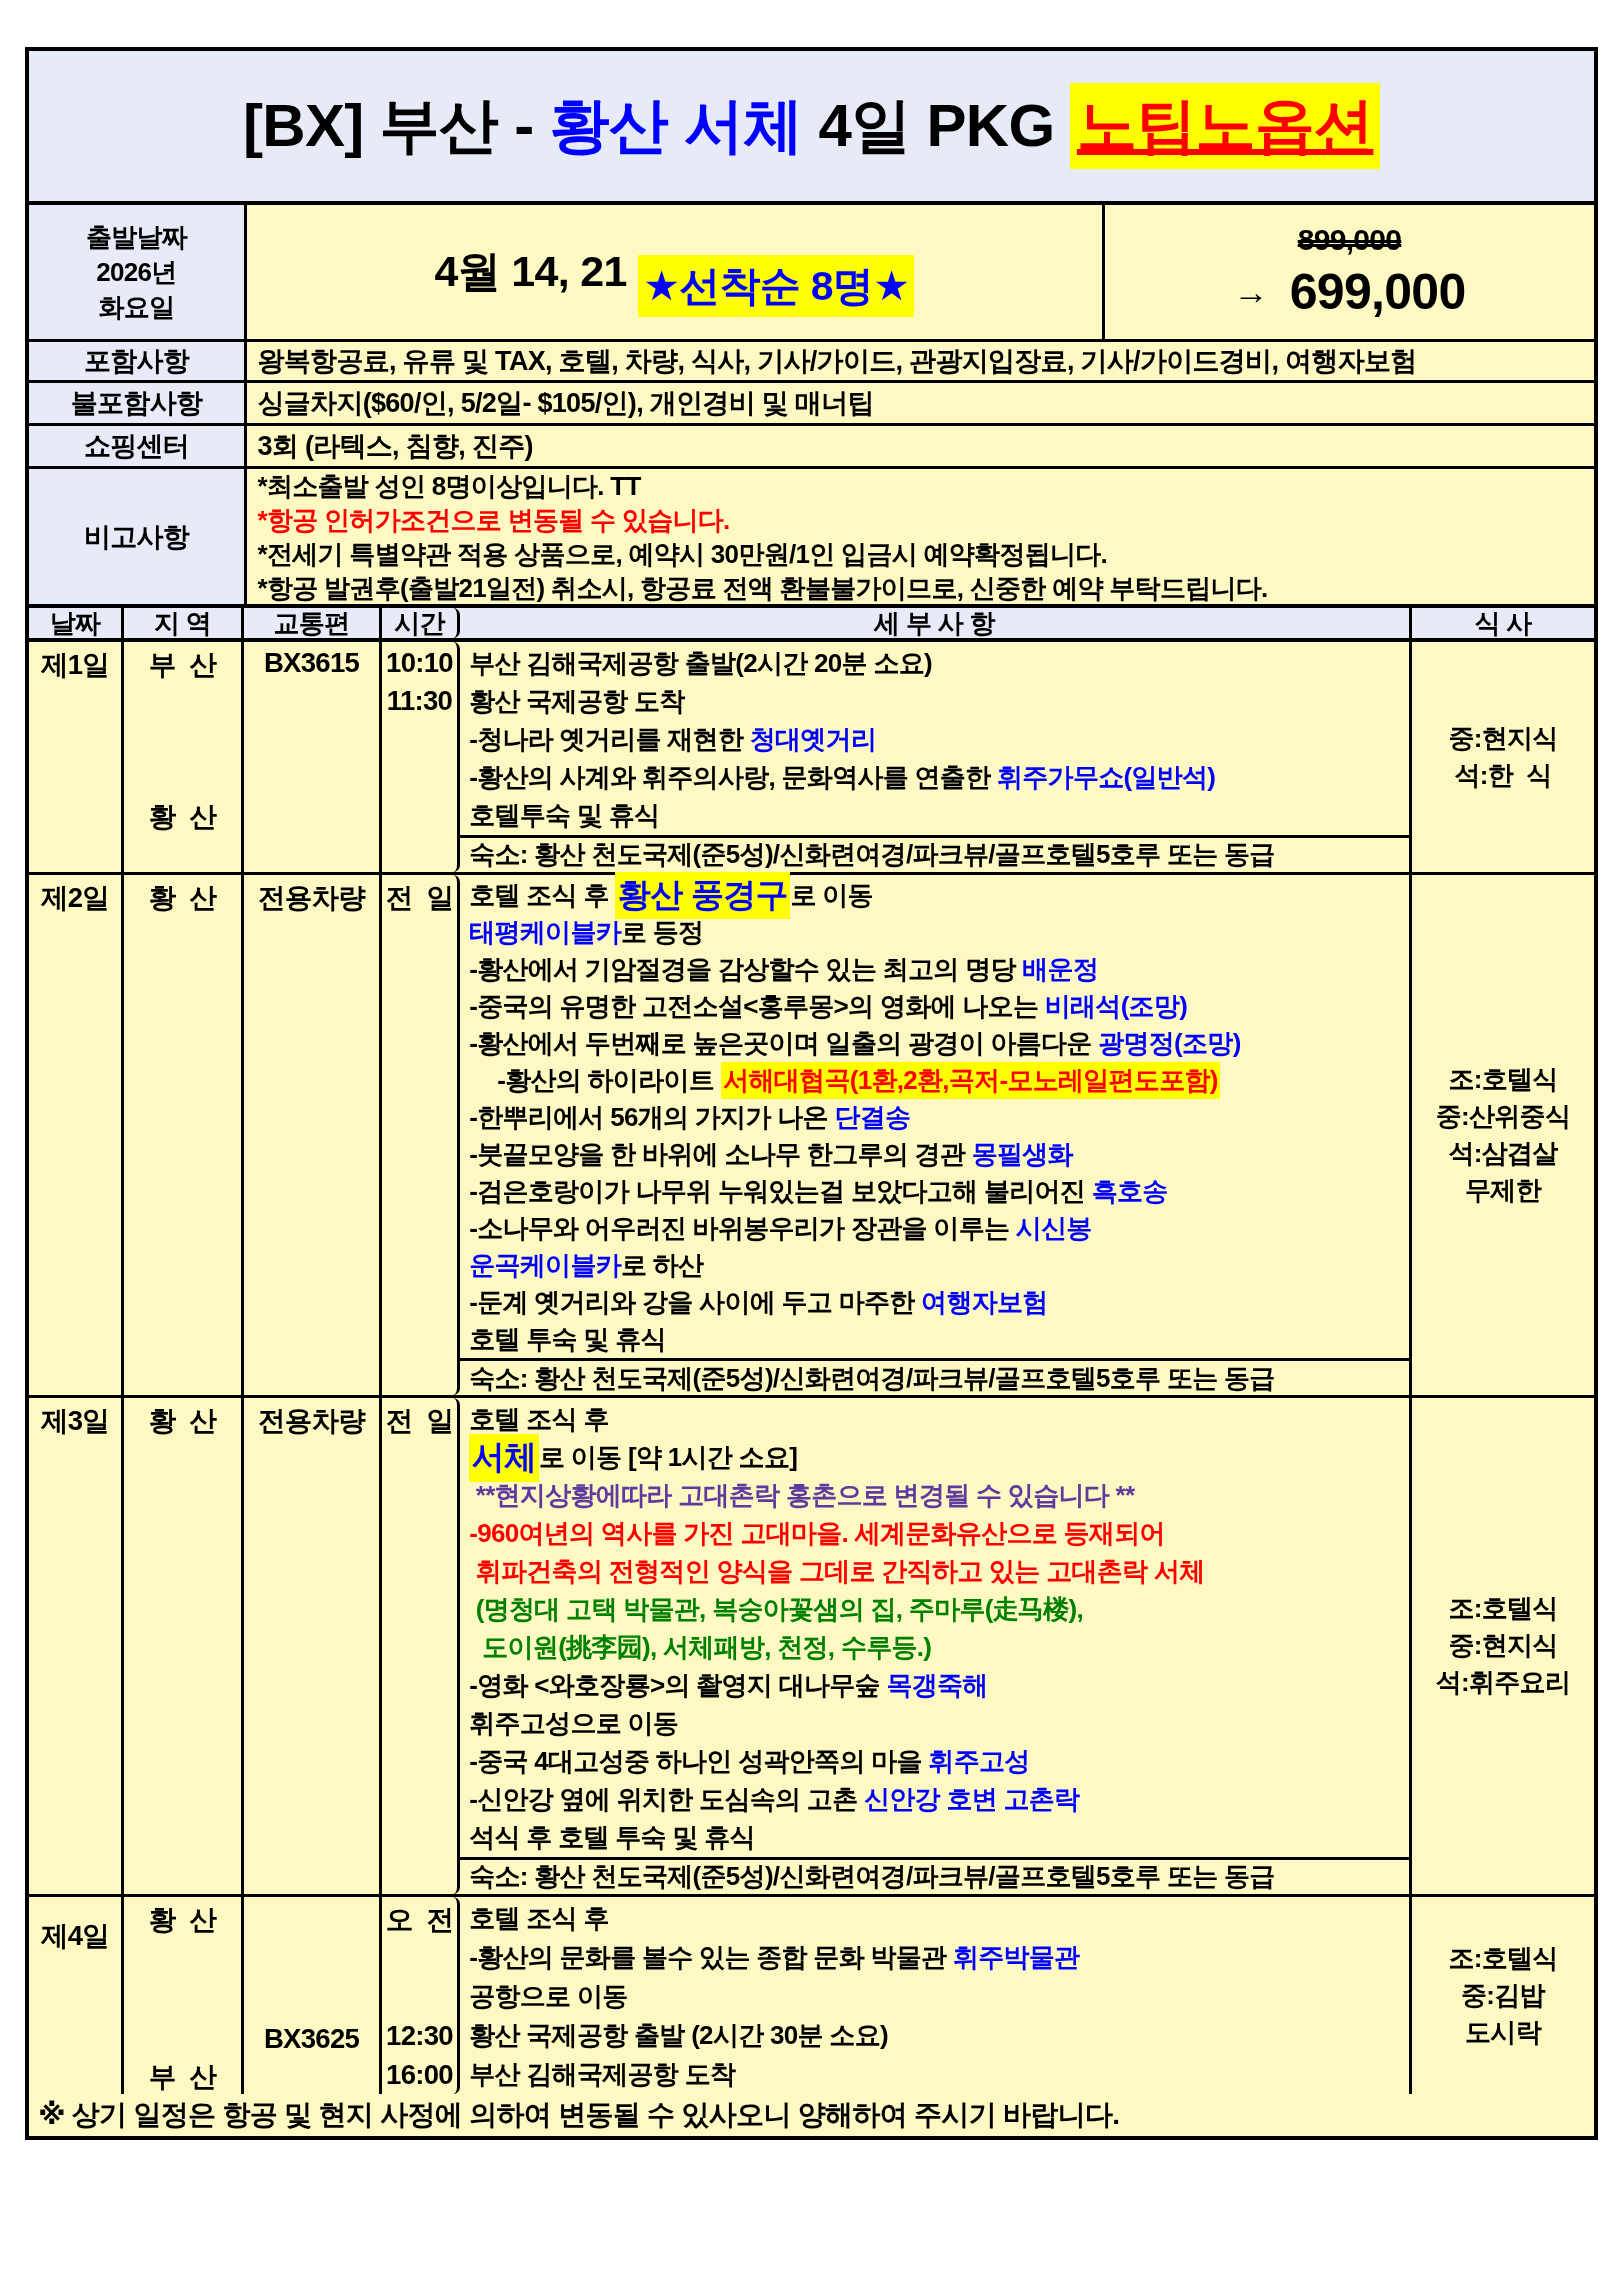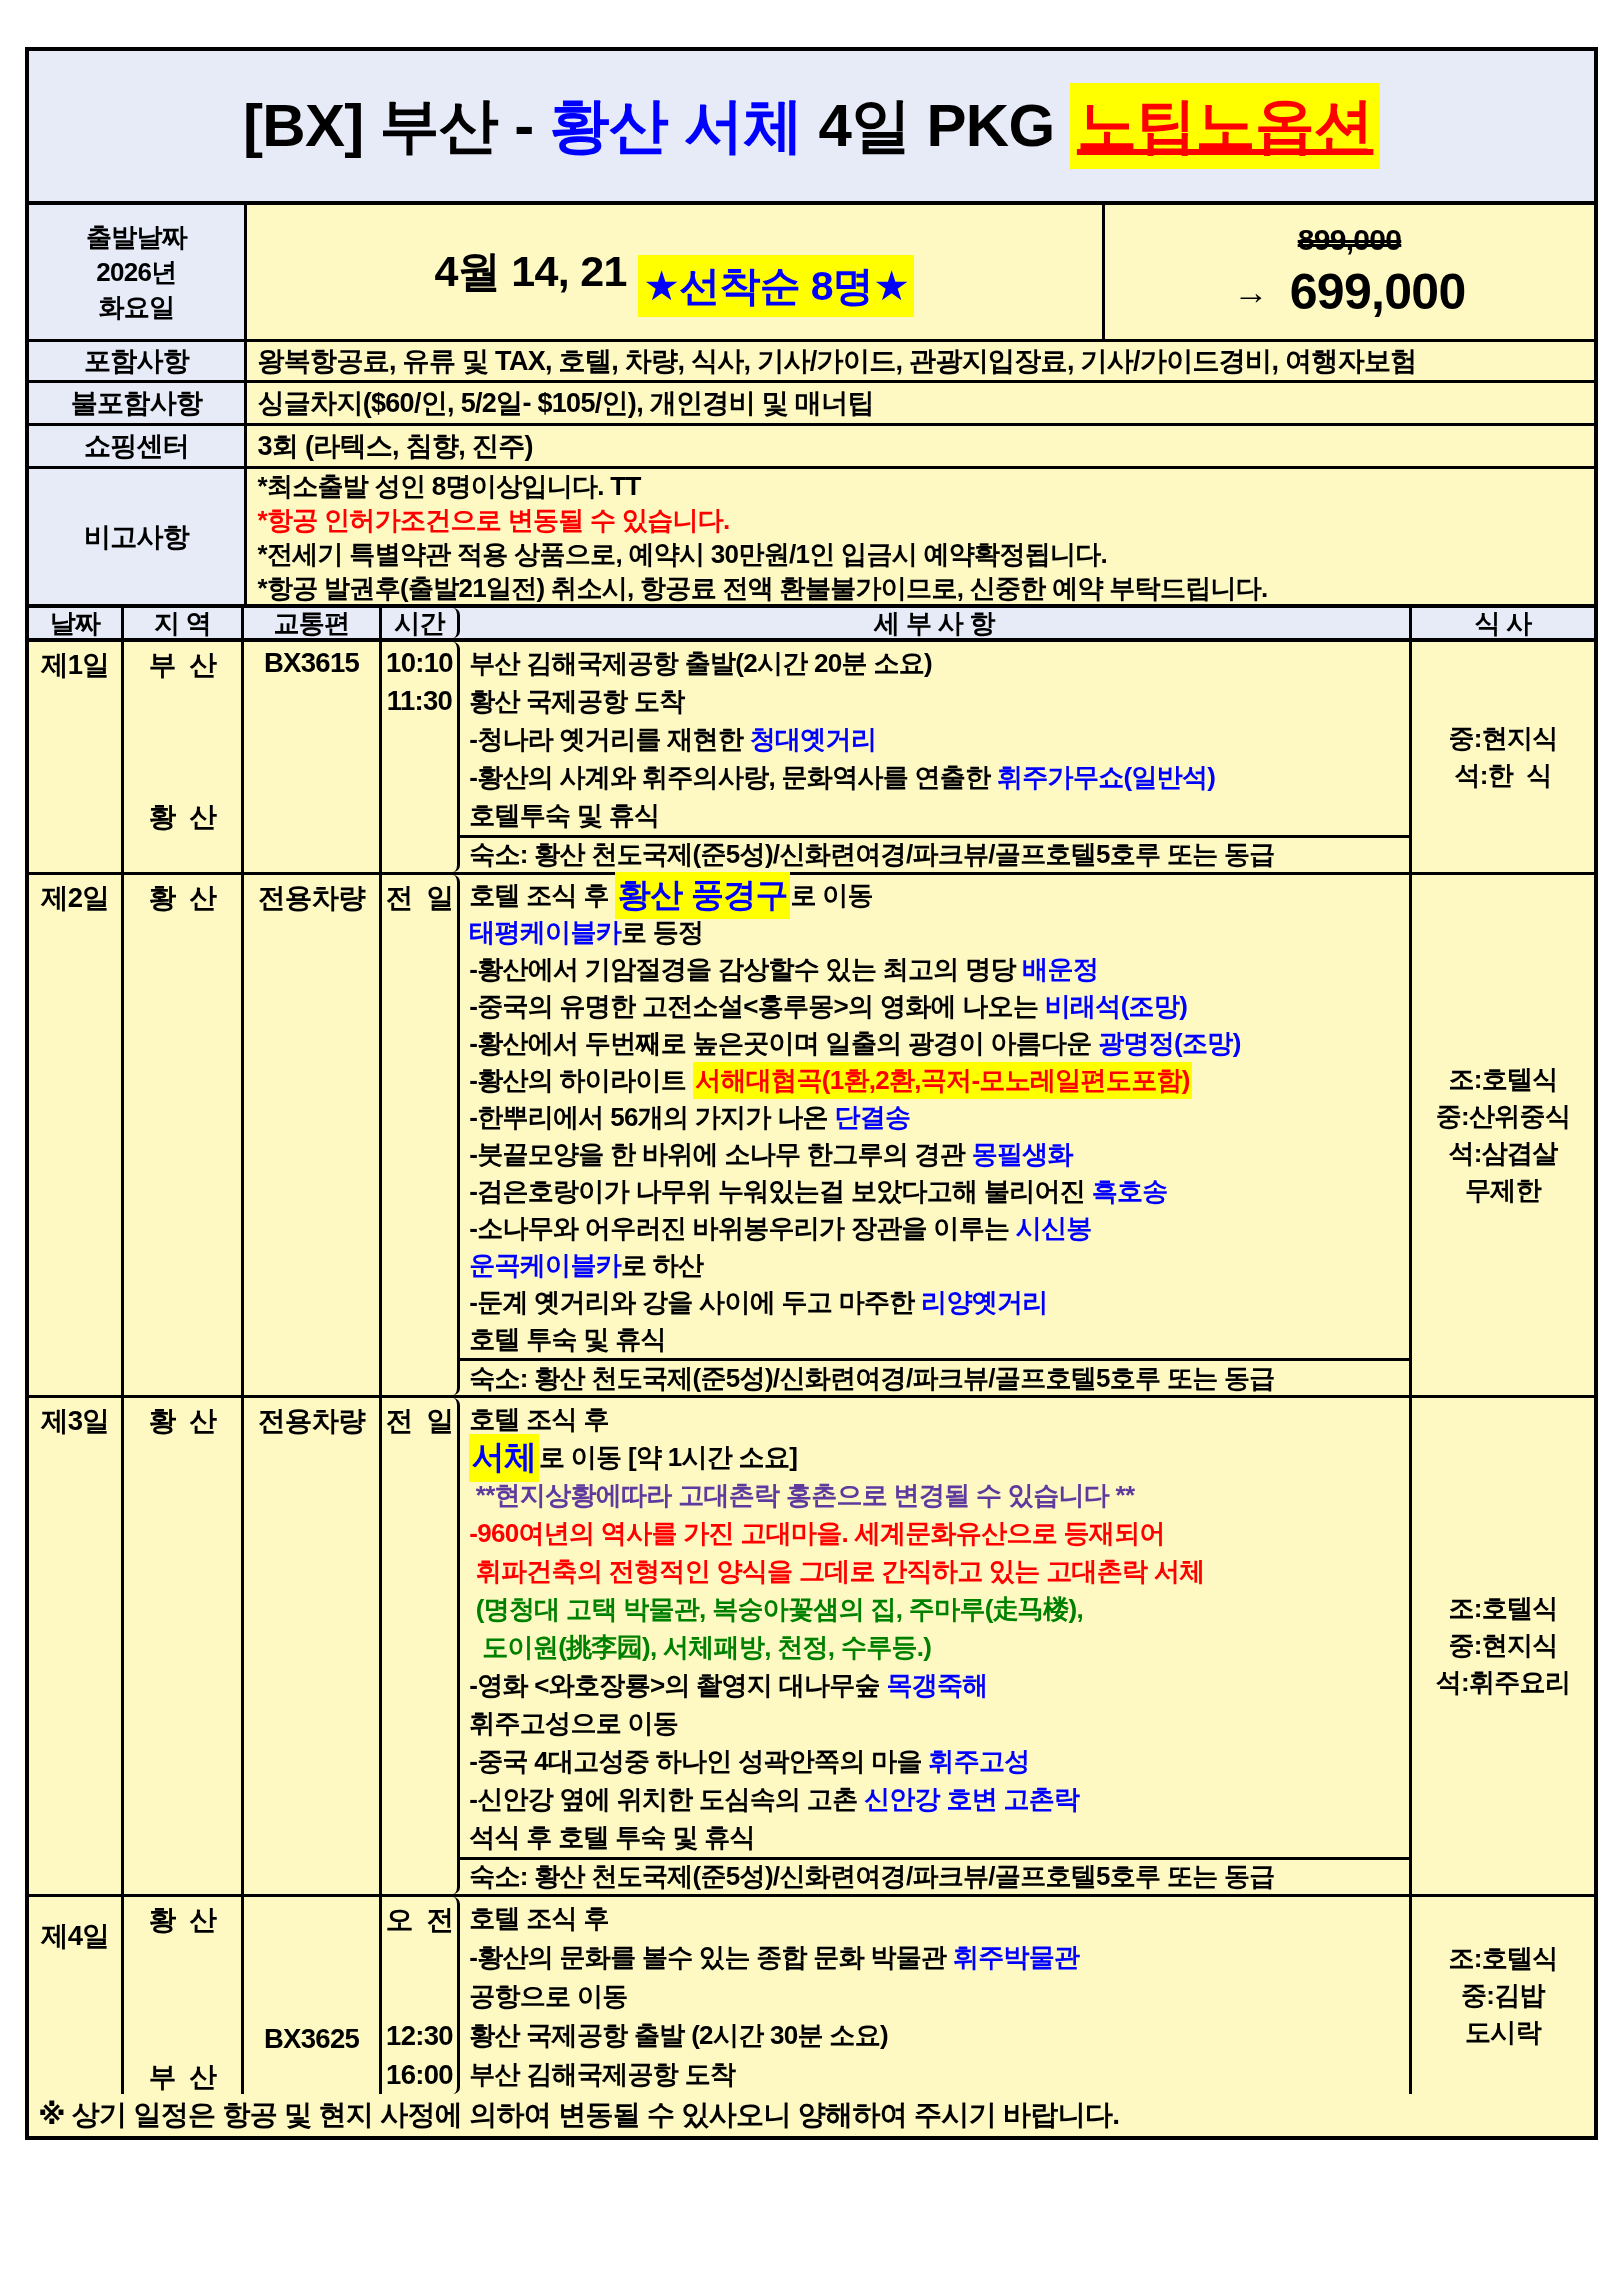--- a/index.html
+++ b/index.html
@@ -194,27 +194,27 @@
         <div class="cell w-time">
           <div class="col-entry" style="top: 5.2px;">전  일</div>
         </div>
         <div class="cell w-details cell-details">
           <div class="detail-lines">
             <div class="detail-line" style="height: 37px;"><span class="c-black">호텔 조식 후 </span><span class="c-blue seg-hl seg-big">황산 풍경구</span><span class="c-black">로 이동</span></div>
             <div class="detail-line" style="height: 37px;"><span class="c-blue">태평케이블카</span><span class="c-black">로 등정</span></div>
             <div class="detail-line" style="height: 37px;"><span class="c-black">-황산에서 기암절경을 감상할수 있는 최고의 명당 </span><span class="c-blue">배운정</span></div>
             <div class="detail-line" style="height: 37px;"><span class="c-black">-중국의 유명한 고전소설&lt;홍루몽&gt;의 영화에 나오는 </span><span class="c-blue">비래석(조망)</span></div>
             <div class="detail-line" style="height: 37px;"><span class="c-black">-황산에서 두번째로 높은곳이며 일출의 광경이 아름다운 </span><span class="c-blue">광명정(조망)</span></div>
-            <div class="detail-line" style="height: 37px;"><span class="c-black">-황산의 하이라이트 </span><span class="c-red seg-hl">서해대협곡(1환,2환,곡저-모노레일편도포함)</span></div>
+            <div class="detail-line" style="height: 37px; margin-left: 28px;"><span class="c-black">-황산의 하이라이트 </span><span class="c-red seg-hl">서해대협곡(1환,2환,곡저-모노레일편도포함)</span></div>
             <div class="detail-line" style="height: 37px;"><span class="c-black">-한뿌리에서 56개의 가지가 나온 </span><span class="c-blue">단결송</span></div>
             <div class="detail-line" style="height: 37px;"><span class="c-black">-붓끝모양을 한 바위에 소나무 한그루의 경관 </span><span class="c-blue">몽필생화</span></div>
             <div class="detail-line" style="height: 37px;"><span class="c-black">-검은호랑이가 나무위 누워있는걸 보았다고해 불리어진 </span><span class="c-blue">흑호송</span></div>
             <div class="detail-line" style="height: 37px;"><span class="c-black">-소나무와 어우러진 바위봉우리가 장관을 이루는 </span><span class="c-blue">시신봉</span></div>
             <div class="detail-line" style="height: 37px;"><span class="c-blue">운곡케이블카</span><span class="c-black">로 하산</span></div>
-            <div class="detail-line" style="height: 37px;"><span class="c-black">-둔계 옛거리와 강을 사이에 두고 마주한 </span><span class="c-blue">리양옛거리</span></div>
+            <div class="detail-line" style="height: 37px;"><span class="c-black">-둔계 옛거리와 강을 사이에 두고 마주한 </span><span class="c-blue">여행자보험</span></div>
             <div class="detail-line" style="height: 37px;"><span class="c-black">호텔 투숙 및 휴식</span></div>
           </div>
           <div class="lodging">숙소: 황산 천도국제(준5성)/신화련여경/파크뷰/골프호텔5호루 또는 동급</div>
         </div>
         <div class="cell w-meal cell-meal"><div class="meal-line">조:호텔식</div><div class="meal-line">중:산위중식</div><div class="meal-line">석:삼겹살</div><div class="meal-line">무제한</div></div>
       </div>
       <div class="day-row">
         <div class="cell w-day">
           <div class="col-entry" style="top: 5.2px;">제3일</div>
         </div>

